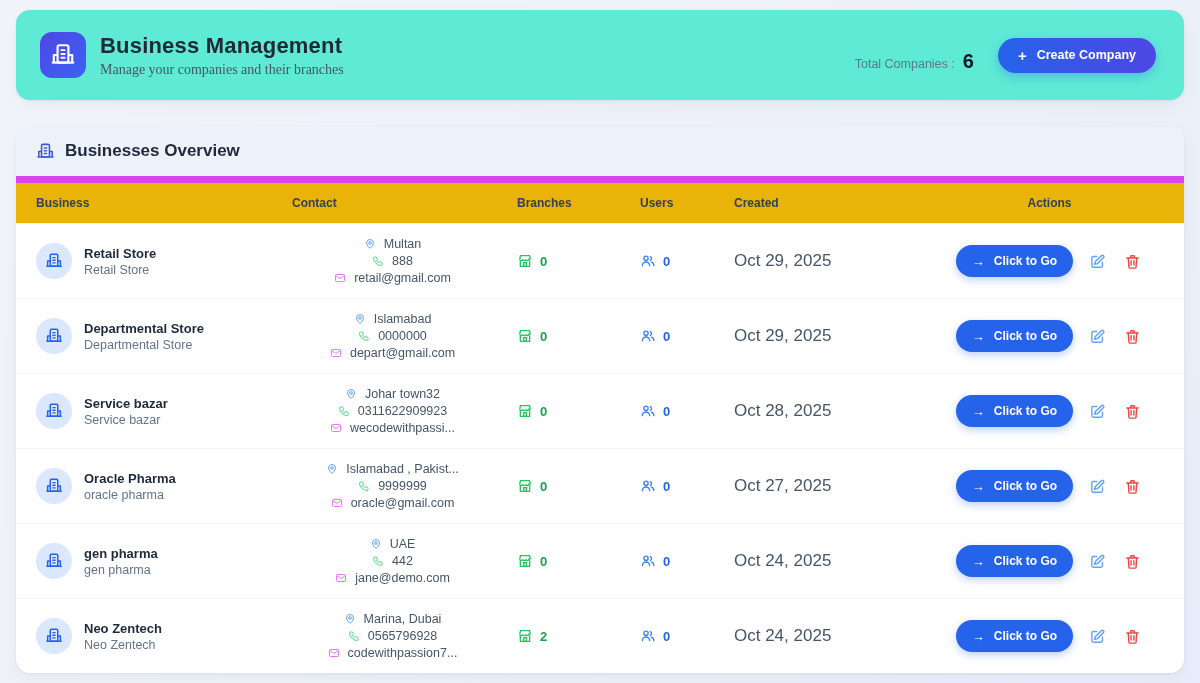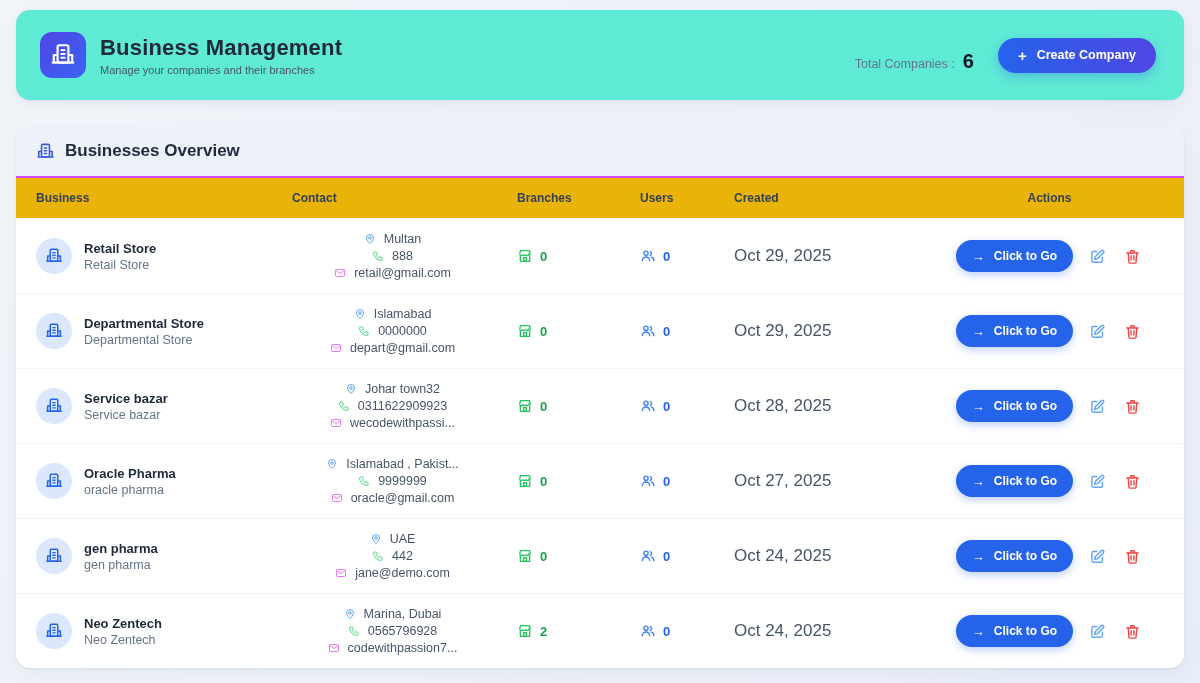--- a/index.html
+++ b/index.html
@@ -24,21 +24,21 @@
     box-shadow: 0 1px 3px rgba(15,23,42,.06), 0 6px 18px rgba(15,23,42,.04);
   }
   .header-left { display: flex; align-items: center; gap: 14px; }
   .app-icon {
     width: 46px; height: 46px; border-radius: 12px;
     background: linear-gradient(135deg, #4f46e5 0%, #3b63f3 100%);
     display: flex; align-items: center; justify-content: center;
     flex: 0 0 auto;
   }
   .page-title { font-size: 22px; font-weight: 700; color: #1f2937; letter-spacing: .2px; }
-  .page-subtitle { font-size: 11px; color: #475569; margin-top: 3px; }
+  .page-subtitle { font-size: 14px; color: #475569; margin-top: 3px; font-family: Liberation Serif, serif; }
   .header-right { display: flex; align-items: flex-end; gap: 24px; }
   .total-wrap { display: flex; align-items: baseline; gap: 8px; }
   .total-label { font-size: 12.5px; color: #64748b; }
   .total-value { font-size: 20px; font-weight: 700; color: #0f172a; }
   .create-btn {
     border: none; cursor: pointer;
     background: linear-gradient(90deg, #2563eb 0%, #4f46e5 100%);
     color: #fff; border-radius: 9999px;
     padding: 10px 20px;
     font-size: 12.5px; font-weight: 600;
@@ -53,21 +53,21 @@
     margin-top: 26px;
     background: #ffffff;
     border-radius: 14px;
     overflow: hidden;
     box-shadow: 0 1px 3px rgba(15,23,42,.06), 0 6px 18px rgba(15,23,42,.04);
   }
   .overview-header {
     background: #edf2fa;
     padding: 15px 20px;
     display: flex; align-items: center; gap: 10px;
-    border-bottom: 2px solid #d946ef;
+    border-bottom: 7px solid #d946ef;
   }
   .overview-title { font-size: 17px; font-weight: 700; color: #1e293b; }
 
   table { width: 100%; border-collapse: collapse; table-layout: fixed; }
   thead th {
     text-align: left;
     font-size: 12px; font-weight: 700; color: #334155;
     padding: 13px 12px;
     background: #eab308;
     border-bottom: 1px solid #eef2f6;

